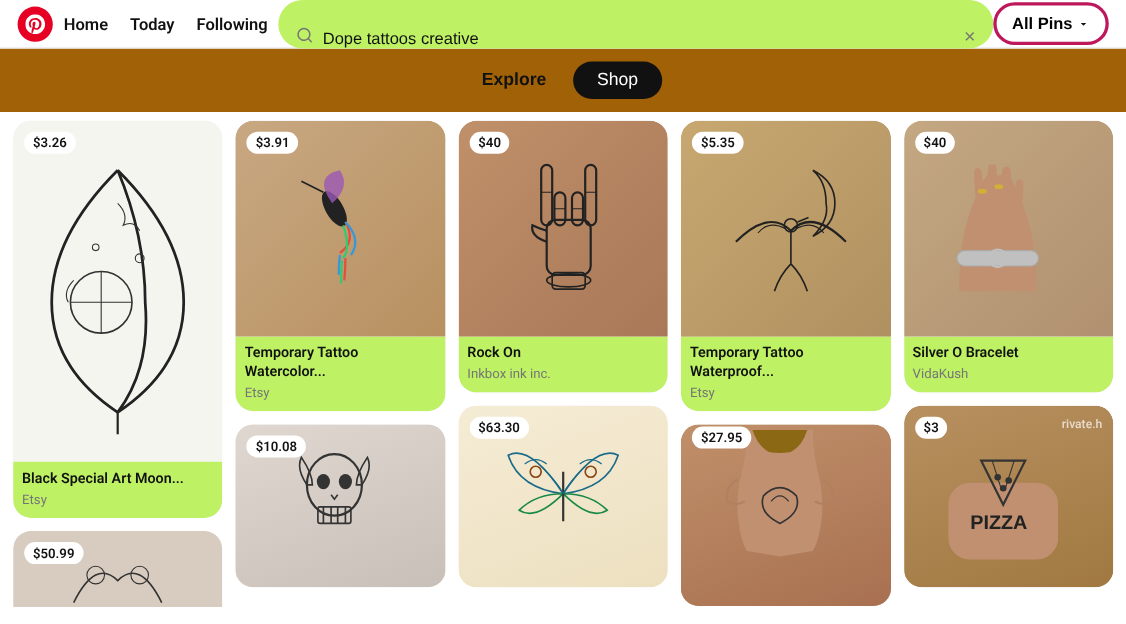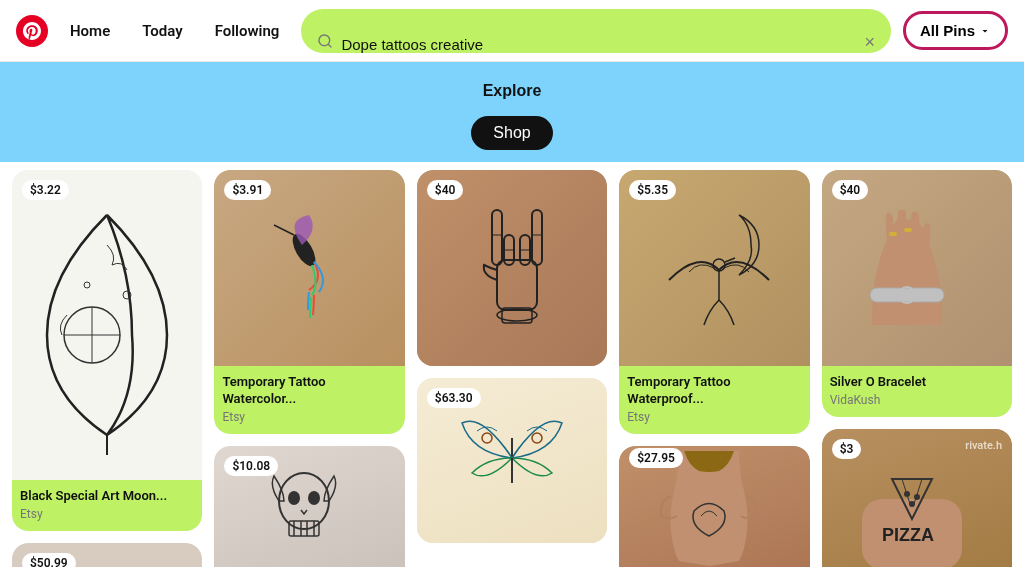--- a/index.html
+++ b/index.html
@@ -3,23 +3,22 @@
   <meta charset="utf-8">
   <style>
     * { margin: 0; padding: 0; box-sizing: border-box; }
     body { font-family: -apple-system, BlinkMacSystemFont, 'Segoe UI', Roboto, sans-serif; background: #fff; width: 1024px; height: 567px; overflow: hidden; }
 
     
     #header {
       display: flex;
       align-items: center;
       padding: 0 16px;
-      height: 62px;
+      height: 44px;
       border-bottom: 1px solid #e9e9e9;
-      gap: 12px;
       background: #fff;
       position: relative;
       z-index: 10;
     }
     #logo {
       width: 32px; height: 32px;
       background: #E60023;
       border-radius: 50%;
       display: flex; align-items: center; justify-content: center;
       flex-shrink: 0;
@@ -73,22 +72,21 @@
       background: #fff;
     }
 
     
     #subnav {
       display: flex;
       justify-content: center;
       align-items: center;
       gap: 8px;
       padding: 12px 0;
-      background: #7dd3fc;
-      flex-direction: column;
+      background: #a16207;
     }
     .explore-btn {
       font-size: 16px;
       font-weight: 600;
       color: #111;
       background: none;
       border: none;
       cursor: pointer;
       padding: 8px 16px;
       border-radius: 24px;
@@ -233,21 +231,21 @@
             <line x1="70" y1="240" x2="70" y2="310" stroke="#222" stroke-width="2"></line>
             <path d="M55 270 L85 270" stroke="#222" stroke-width="2"></path>
             <path d="M60 285 L80 285" stroke="#222" stroke-width="1.5"></path>
 
             <path d="M70 50 Q80 60 75 70 Q85 65 90 75" fill="none" stroke="#333" stroke-width="1"></path>
             <path d="M30 120 Q20 130 25 140" fill="none" stroke="#333" stroke-width="1"></path>
             <circle cx="90" cy="100" r="4" fill="none" stroke="#333" stroke-width="1"></circle>
             <circle cx="50" cy="90" r="3" fill="none" stroke="#333" stroke-width="1"></circle>
           </svg>
         </div>
-        <div class="pin-price-badge">$3.22</div>
+        <div class="pin-price-badge">$3.26</div>
         <div class="pin-info">
           <div class="pin-title">Black Special Art Moon...</div>
           <div class="pin-source">Etsy</div>
         </div>
       </div>
       <div class="pin-card">
         <div class="img-placeholder floral-bottom" style="height:90px;">
           <svg width="100" height="80" viewBox="0 0 100 80" xmlns="http://www.w3.org/2000/svg">
             <path d="M10 60 Q30 20 50 40 Q70 20 90 60" fill="none" stroke="#333" stroke-width="1.5"></path>
             <circle cx="30" cy="35" r="8" fill="none" stroke="#333" stroke-width="1"></circle>
@@ -333,20 +331,24 @@
             <line x1="32" y1="60" x2="42" y2="60" stroke="#222" stroke-width="1"></line>
             <line x1="48" y1="60" x2="58" y2="60" stroke="#222" stroke-width="1"></line>
             <line x1="20" y1="45" x2="30" y2="45" stroke="#222" stroke-width="1"></line>
             <line x1="60" y1="45" x2="70" y2="45" stroke="#222" stroke-width="1"></line>
 
             <ellipse cx="45" cy="125" rx="20" ry="6" fill="none" stroke="#222" stroke-width="1.5"></ellipse>
             <rect x="30" y="118" width="30" height="15" rx="3" fill="none" stroke="#222" stroke-width="1.5"></rect>
           </svg>
         </div>
         <div class="pin-price-badge">$40</div>
+        <div class="pin-info">
+          <div class="pin-title">Rock On</div>
+          <div class="pin-source">Inkbox ink inc.</div>
+        </div>
       </div>
       <div class="pin-card">
         <div class="img-placeholder butterfly-tattoo" style="height:165px; position:relative; overflow:hidden;">
           <div style="position:absolute;inset:0;background:linear-gradient(160deg,#f5ecd5,#ede0c0);border-radius:16px 16px 0 0;"></div>
           <svg style="position:absolute;top:15px;left:35px;" width="120" height="130" viewBox="0 0 120 130" xmlns="http://www.w3.org/2000/svg">
 
             <path d="M60 65 Q30 20 10 30 Q20 60 60 65Z" fill="none" stroke="#1a6b8a" stroke-width="1.5"></path>
             <path d="M60 65 Q90 20 110 30 Q100 60 60 65Z" fill="none" stroke="#1a6b8a" stroke-width="1.5"></path>
             <path d="M60 65 Q35 90 20 80 Q35 65 60 65Z" fill="none" stroke="#1a8a4a" stroke-width="1.5"></path>
             <path d="M60 65 Q85 90 100 80 Q85 65 60 65Z" fill="none" stroke="#1a8a4a" stroke-width="1.5"></path>

